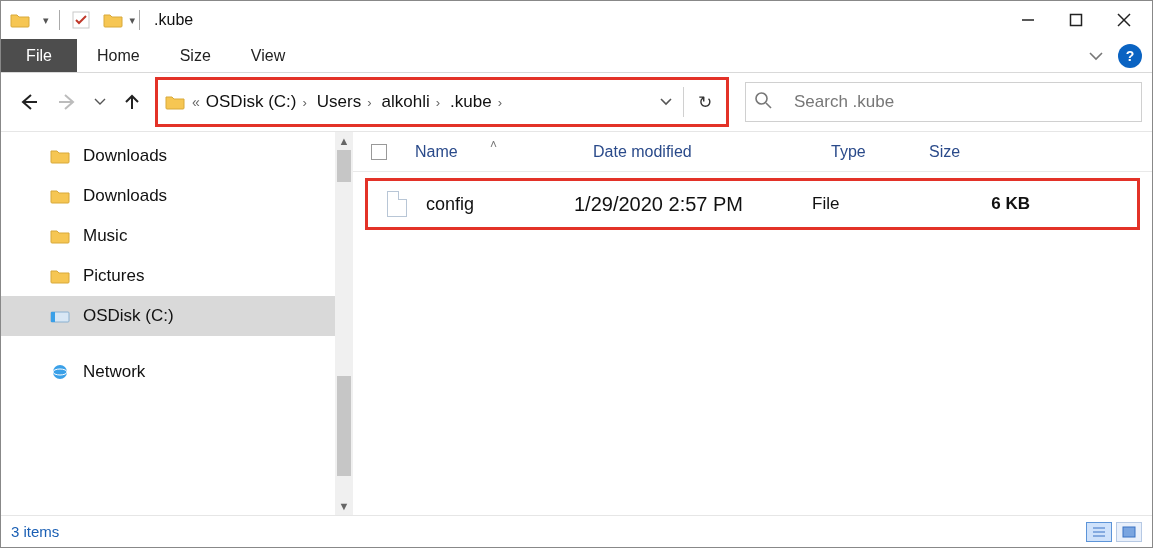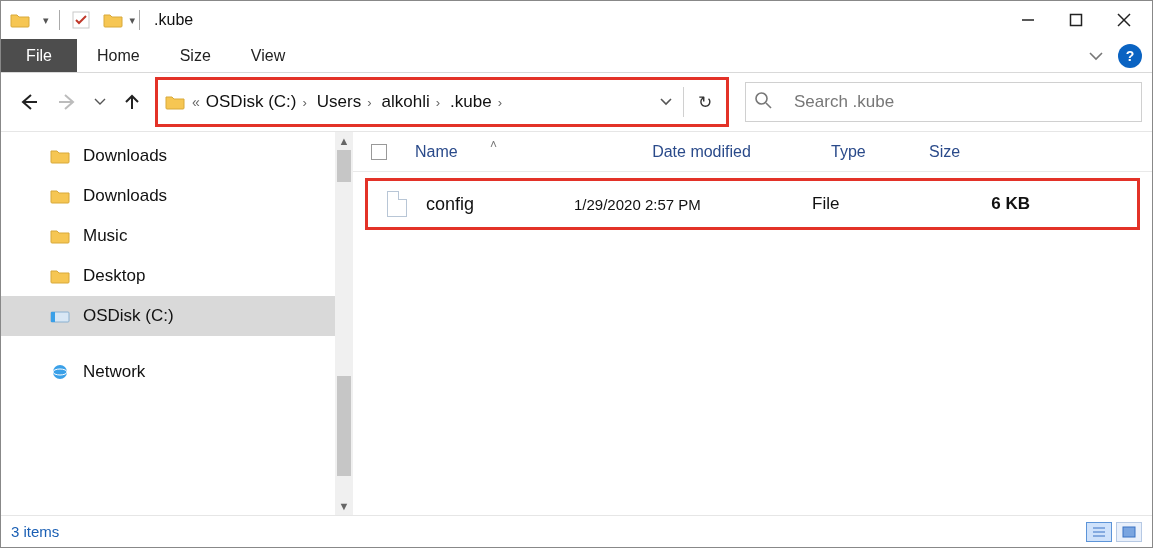--- a/index.html
+++ b/index.html
@@ -57,32 +57,32 @@
   .vscroll .arrow.bot { bottom:0; }
   .vscroll .thumb { position:absolute; left:2px; width:14px; background:#c6c6c6; top:18px; height:32px; }
   .vscroll .thumb2 { position:absolute; left:2px; width:14px; background:#c6c6c6; top:244px; height:100px; }
 
   .content { flex:1; display:flex; flex-direction:column; }
   .cols { height:40px; display:flex; align-items:center; border-bottom:1px solid #e9e9e9; color:#2a4a8a; font-size:16px; }
   .col-check { width:52px; display:flex; justify-content:center; }
   .col-check .cb { width:16px; height:16px; border:1px solid #999; }
   .col { padding:0 10px; border-right:1px solid #eee0; display:flex; align-items:center; gap:6px; }
   .col.name { width:178px; position:relative; }
-  .col.date { width:238px;justify-content:center; }
+  .col.date { width:238px; }
   .col.type { width:98px; }
   .col.size { width:160px;align-items:center; }
   .sort-ind { position:absolute; top:-5px; left:50%; transform:translateX(-50%); color:#777; font-size:12px; }
 
   .rows { flex:1; position:relative;padding-left:16px; }
   .filerow { position:absolute; left:12px; right:12px; top:6px; height:52px; border:3px solid #e33228; display:flex; align-items:center; }
   .fr-icon { width:58px; display:flex; justify-content:center; }
   .file-ico { width:20px; height:26px; border:1px solid #b8c6d6; background:#fff; position:relative; }
   .file-ico::after { content:""; position:absolute; top:-1px; right:-1px; width:8px; height:8px; background:#fff; border-left:1px solid #b8c6d6; border-bottom:1px solid #b8c6d6; }
   .fr-name { width:148px; font-size:18px; color:#111; }
-  .fr-date { width:238px; font-size:15px; color:#111; }
+  .fr-date { width:238px; font-size:20px; color:#111; }
   .fr-type { width:98px; font-size:17px; color:#111; }
   .fr-size { width:160px; font-size:17px; color:#111; text-align:right; padding-right:40px;font-weight:bold; }
 
   
   .status { height:32px; border-top:1px solid #e6e6e6; display:flex; align-items:center; padding:0 10px; font-size:15px; color:#1a5fb4; }
   .status .spacer { flex:1; }
   .view-toggle { display:flex; gap:4px; }
   .vt { width:26px; height:20px; border:1px solid #b6c9e4; background:#e9f0fb; display:flex; align-items:center; justify-content:center; }
   .vt.active { background:#cfe2fb; border-color:#5c94d8; }
 
@@ -233,21 +233,21 @@
             </svg>
           </span>
           <span>Music</span>
         </div>
         <div class="tree-item">
           <span class="ti-icon">
             <svg class="folder-svg" viewBox="0 0 20 16">
               <path d="M1 3h6l2 2h10v9a1 1 0 0 1-1 1H2a1 1 0 0 1-1-1V3z" fill="#f6c653" stroke="#d8a93a"></path>
             </svg>
           </span>
-          <span>Desktop</span>
+          <span>Pictures</span>
         </div>
         <div class="tree-item selected">
           <span class="ti-icon">
             <svg width="22" height="18">
               <rect x="2" y="5" width="18" height="10" rx="1" fill="#d8e7f5" stroke="#8ab0d0"></rect>
               <rect x="2" y="5" width="4" height="10" fill="#3aa0e8"></rect>
             </svg>
           </span>
           <span>OSDisk (C:)</span>
         </div>

